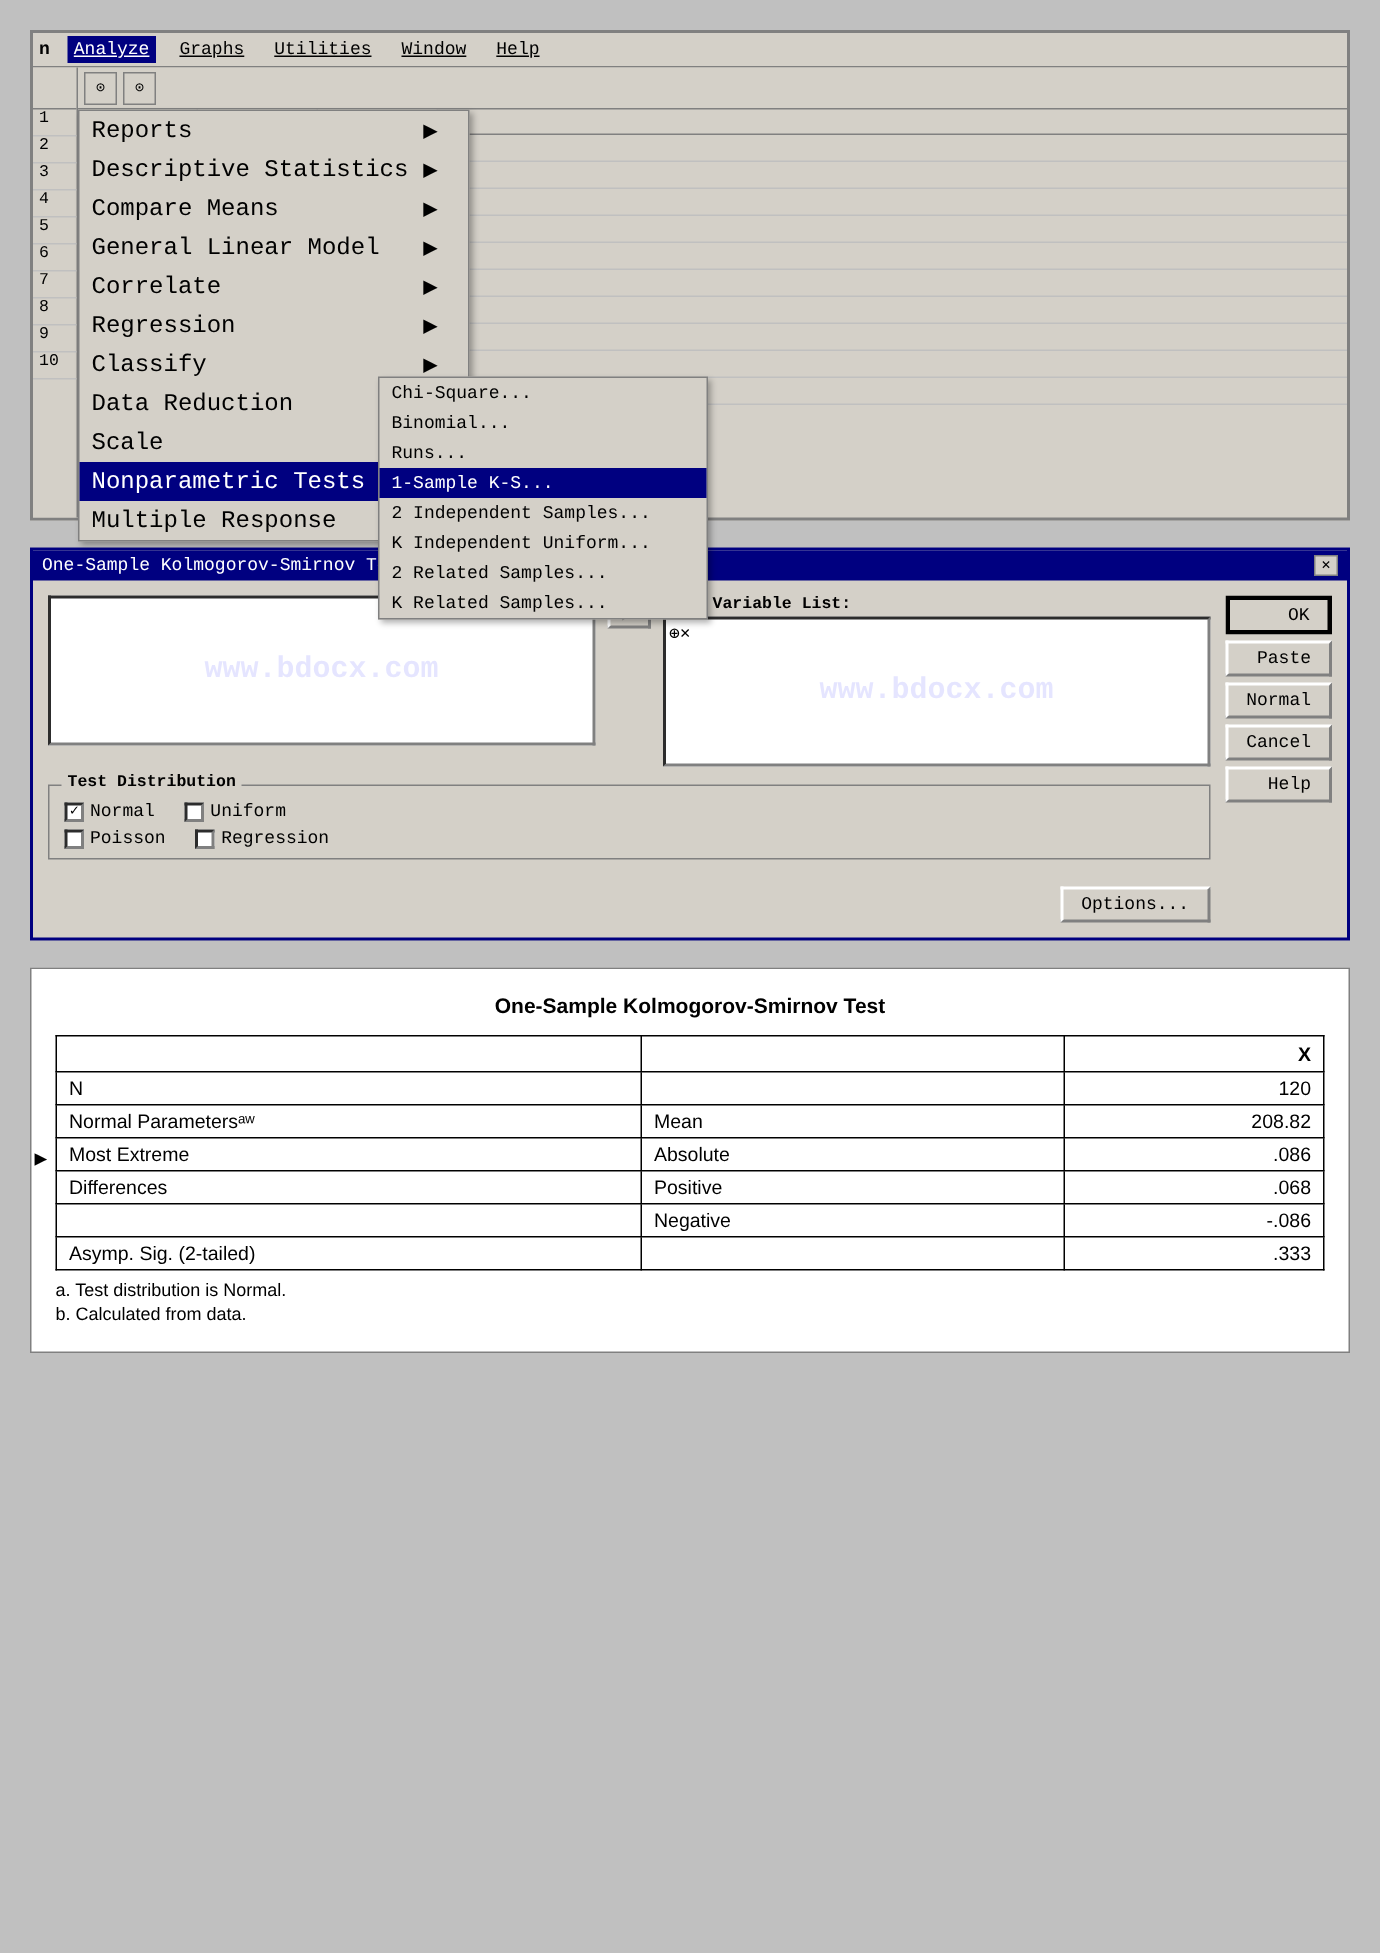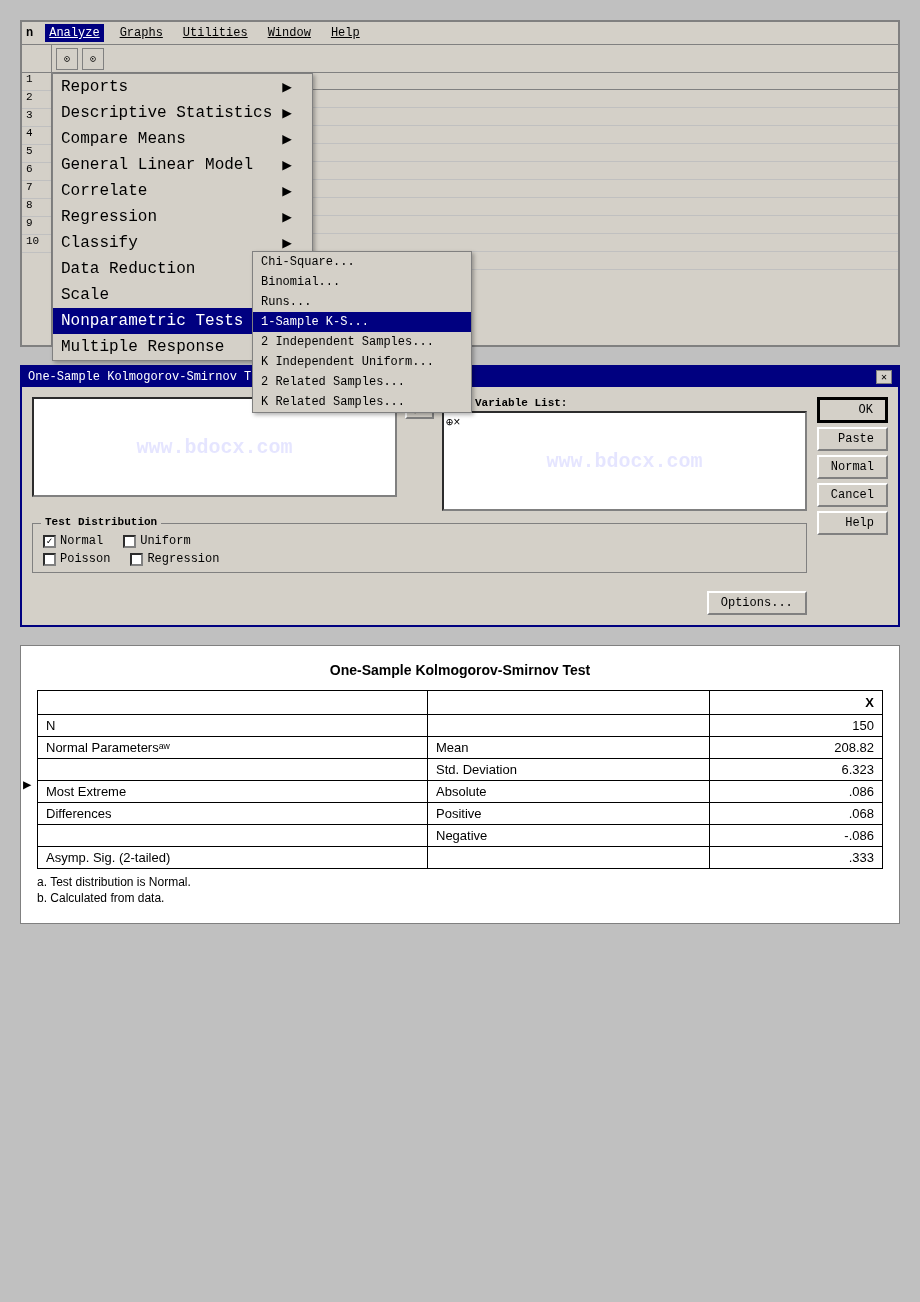--- a/index.html
+++ b/index.html
@@ -629,34 +629,29 @@
           <th class="label-col"></th>
           <th class="sub-col"></th>
           <th class="val-col">X</th>
         </tr>
       </thead>
       <tbody>
 
         <tr>
           <td class="label-col">N</td>
           <td class="sub-col"></td>
-          <td class="val-col">150</td>
+          <td class="val-col">120</td>
         </tr>
 
         <tr>
           <td class="label-col">Normal Parametersᵃʷ</td>
           <td class="sub-col">Mean</td>
           <td class="val-col">208.82</td>
         </tr>
 
-        <tr>
-          <td class="label-col"></td>
-          <td class="sub-col">Std. Deviation</td>
-          <td class="val-col">6.323</td>
-        </tr>
 
         <tr>
           <td class="label-col">Most Extreme</td>
           <td class="sub-col">Absolute</td>
           <td class="val-col">.086</td>
         </tr>
 
         <tr>
           <td class="label-col">Differences</td>
           <td class="sub-col">Positive</td>

